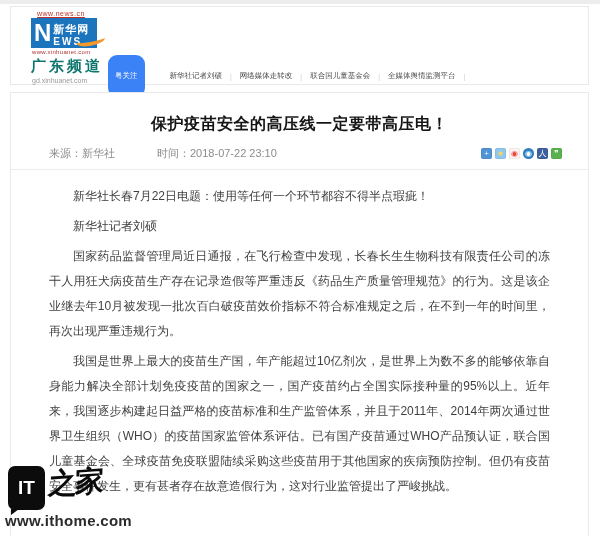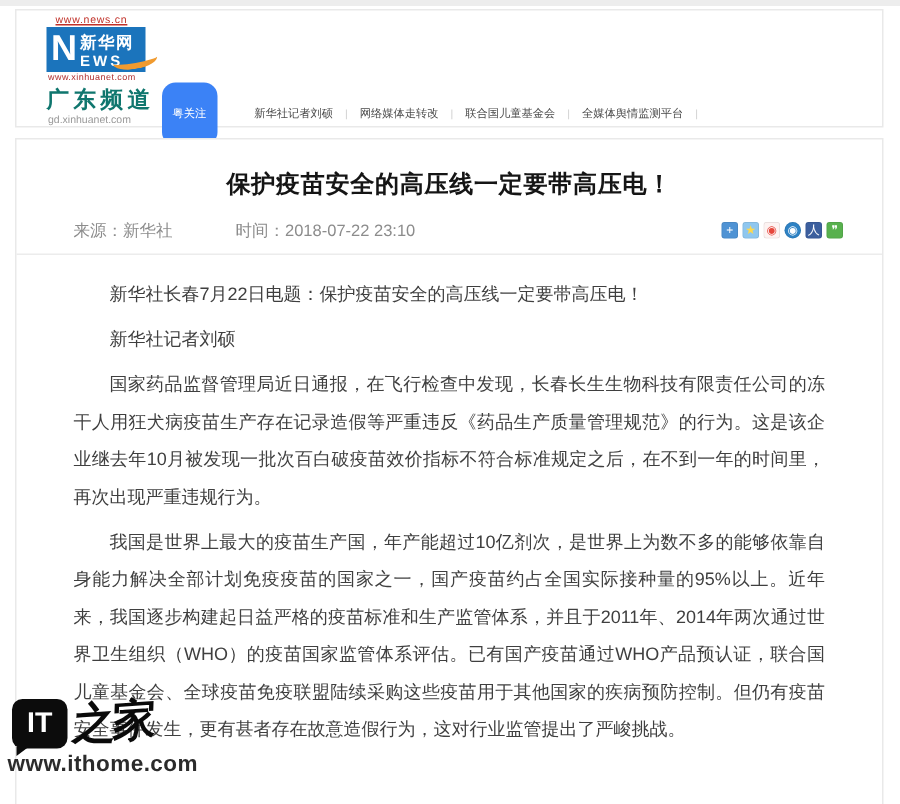--- a/index.html
+++ b/index.html
@@ -52,21 +52,21 @@
 
   .divider { margin-top:8px; border-top:1px solid #ececec; }
 
   .article-body { padding:9px 38px 0; }
   .article-body p { font-size:12px; color:#3f3f3f; line-height:25px; text-indent:2em;
     margin:5px 0; text-align:justify; }
 
   
   .watermark { position:absolute; left:5px; top:466px; z-index:5; }
   .wm-row { display:flex; align-items:flex-start; }
-  .wm-logo { position:relative; width:37px; height:33px; background:#0c0c0c; border-radius:7px;
+  .wm-logo { position:relative; width:37px; height:44px; background:#0c0c0c; border-radius:7px;
     color:#fff; font-weight:bold; font-size:19px; display:flex; align-items:center;
     justify-content:center; margin-left:3px; }
   .wm-logo::after { content:""; position:absolute; left:3px; bottom:-5px; width:0; height:0;
     border-left:8px solid #0c0c0c; border-bottom:6px solid transparent; }
   .wm-suffix { font-size:29px; font-weight:900; color:#0a0a0a; line-height:33px;
     margin-left:3px; transform:rotate(-4deg) skewX(-6deg); letter-spacing:-2px; }
   .wm-url { font-size:15px; font-weight:bold; color:#2b2b2b; margin-top:2px; letter-spacing:.3px; }
 </style>
 </head>
 <body>
@@ -114,21 +114,21 @@
       <span class="sicon" style="background: rgb(253, 243, 242); color: rgb(230, 70, 60);">◉</span>
       <span class="sicon round" style="background: rgb(46, 130, 196); color: rgb(255, 255, 255);">◉</span>
       <span class="sicon" style="background: rgb(60, 95, 158); color: rgb(255, 255, 255);">人</span>
       <span class="sicon" style="background: rgb(88, 177, 78); color: rgb(255, 255, 255);">❞</span>
     </span>
   </div>
 
   <div class="divider"></div>
 
   <div class="article-body">
-    <p>新华社长春7月22日电题：保护疫苗安全的高压线一定要带高压电！</p>
+    <p>新华社长春7月22日电题：使用等任何一个环节都容不得半点瑕疵！</p>
     <p>新华社记者刘硕</p>
     <p>国家药品监督管理局近日通报，在飞行检查中发现，长春长生生物科技有限责任公司的冻干人用狂犬病疫苗生产存在记录造假等严重违反《药品生产质量管理规范》的行为。这是该企业继去年10月被发现一批次百白破疫苗效价指标不符合标准规定之后，在不到一年的时间里，再次出现严重违规行为。</p>
     <p>我国是世界上最大的疫苗生产国，年产能超过10亿剂次，是世界上为数不多的能够依靠自身能力解决全部计划免疫疫苗的国家之一，国产疫苗约占全国实际接种量的95%以上。近年来，我国逐步构建起日益严格的疫苗标准和生产监管体系，并且于2011年、2014年两次通过世界卫生组织（WHO）的疫苗国家监管体系评估。已有国产疫苗通过WHO产品预认证，联合国儿童基金会、全球疫苗免疫联盟陆续采购这些疫苗用于其他国家的疾病预防控制。但仍有疫苗安全事件发生，更有甚者存在故意造假行为，这对行业监管提出了严峻挑战。</p>
   </div>
 </div>
 
 <div class="watermark">
   <div class="wm-row">
     <span class="wm-logo">IT</span>
     <span class="wm-suffix">之家</span>

